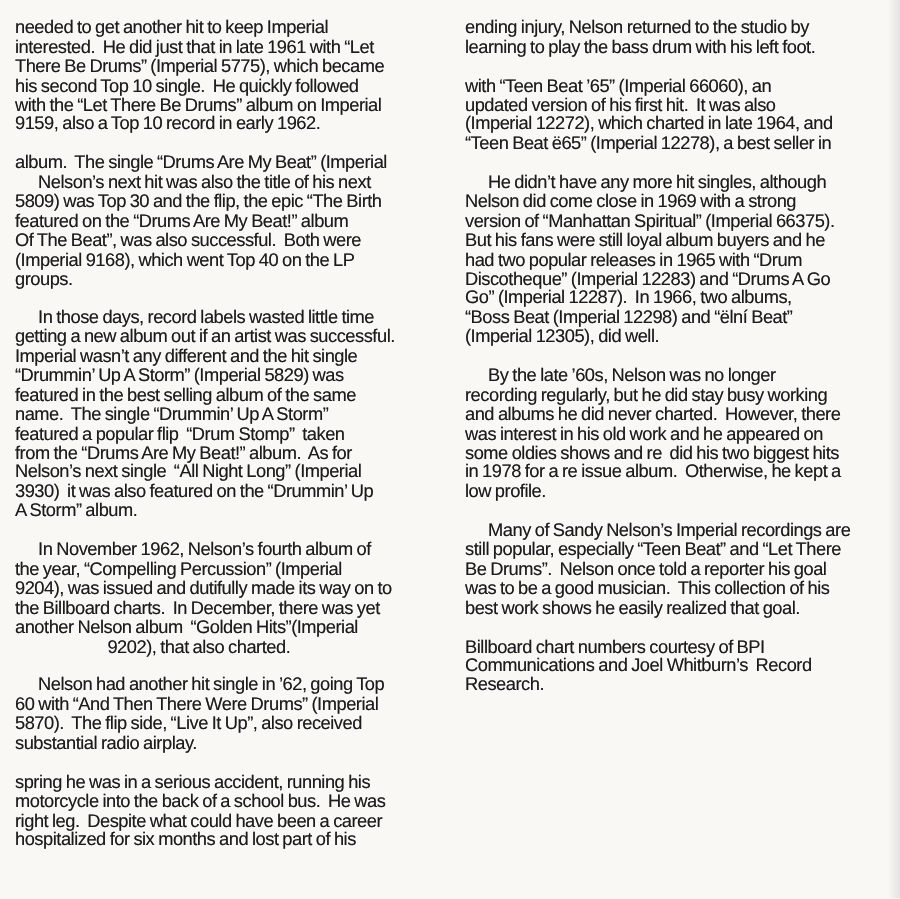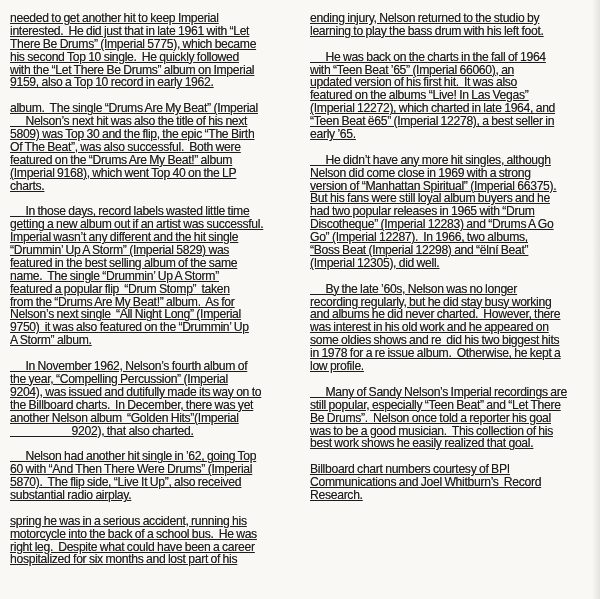--- a/index.html
+++ b/index.html
@@ -31,21 +31,20 @@
     width: 292px;
     flex: 0 0 292px;
   }
   .col + .col {
     margin-left: 8px;
     flex: 0 0 290px;
     width: 290px;
   }
   .para {
     margin: 0 0 12.9px 0;
-    text-decoration: underline;
   }
   .ln {
     white-space: pre;
     height: 12.9px;
   }
   .edge-shadow {
     position: absolute;
     top: 0;
     right: 0;
     width: 8px;
@@ -64,36 +63,36 @@
         <div class="ln">interested.  He did just that in late 1961 with “Let</div>
         <div class="ln">There Be Drums” (Imperial 5775), which became</div>
         <div class="ln">his second Top 10 single.  He quickly followed</div>
         <div class="ln">with the “Let There Be Drums” album on Imperial</div>
         <div class="ln">9159, also a Top 10 record in early 1962.</div>
       </div>
       <div class="para">
         <div class="ln">album.  The single “Drums Are My Beat” (Imperial</div>
         <div class="ln">      Nelson’s next hit was also the title of his next</div>
         <div class="ln">5809) was Top 30 and the flip, the epic “The Birth</div>
+        <div class="ln">featured on the “Drums Are My Beat!” album</div>
         <div class="ln">Of The Beat”, was also successful.  Both were</div>
-        <div class="ln">featured on the “Drums Are My Beat!” album</div>
         <div class="ln">(Imperial 9168), which went Top 40 on the LP</div>
-        <div class="ln">charts.</div>
+        <div class="ln">groups.</div>
       </div>
       <div class="para">
         <div class="ln">      In those days, record labels wasted little time</div>
         <div class="ln">getting a new album out if an artist was successful.</div>
         <div class="ln">Imperial wasn’t any different and the hit single</div>
         <div class="ln">“Drummin’ Up A Storm” (Imperial 5829) was</div>
         <div class="ln">featured in the best selling album of the same</div>
         <div class="ln">name.  The single “Drummin’ Up A Storm”</div>
         <div class="ln">featured a popular flip  “Drum Stomp”  taken</div>
         <div class="ln">from the “Drums Are My Beat!” album.  As for</div>
         <div class="ln">Nelson’s next single  “All Night Long” (Imperial</div>
-        <div class="ln">9750)  it was also featured on the “Drummin’ Up</div>
+        <div class="ln">3930)  it was also featured on the “Drummin’ Up</div>
         <div class="ln">A Storm” album.</div>
       </div>
       <div class="para">
         <div class="ln">      In November 1962, Nelson’s fourth album of</div>
         <div class="ln">the year, “Compelling Percussion” (Imperial</div>
         <div class="ln">9204), was issued and dutifully made its way on to</div>
         <div class="ln">the Billboard charts.  In December, there was yet</div>
         <div class="ln">another Nelson album  “Golden Hits”(Imperial</div>
         <div class="ln">                        9202), that also charted.</div>
       </div>
@@ -109,27 +108,24 @@
         <div class="ln">right leg.  Despite what could have been a career</div>
         <div class="ln">hospitalized for six months and lost part of his</div>
       </div>
     </div>
   <div class="col">
       <div class="para">
         <div class="ln">ending injury, Nelson returned to the studio by</div>
         <div class="ln">learning to play the bass drum with his left foot.</div>
       </div>
       <div class="para">
-        <div class="ln">      He was back on the charts in the fall of 1964</div>
         <div class="ln">with “Teen Beat ’65” (Imperial 66060), an</div>
         <div class="ln">updated version of his first hit.  It was also</div>
-        <div class="ln">featured on the albums “Live! In Las Vegas”</div>
         <div class="ln">(Imperial 12272), which charted in late 1964, and</div>
         <div class="ln">“Teen Beat ë65” (Imperial 12278), a best seller in</div>
-        <div class="ln">early ’65.</div>
       </div>
       <div class="para">
         <div class="ln">      He didn’t have any more hit singles, although</div>
         <div class="ln">Nelson did come close in 1969 with a strong</div>
         <div class="ln">version of “Manhattan Spiritual” (Imperial 66375).</div>
         <div class="ln">But his fans were still loyal album buyers and he</div>
         <div class="ln">had two popular releases in 1965 with “Drum</div>
         <div class="ln">Discotheque” (Imperial 12283) and “Drums A Go</div>
         <div class="ln">Go” (Imperial 12287).  In 1966, two albums,</div>
         <div class="ln">“Boss Beat (Imperial 12298) and “ëlní Beat”</div>

